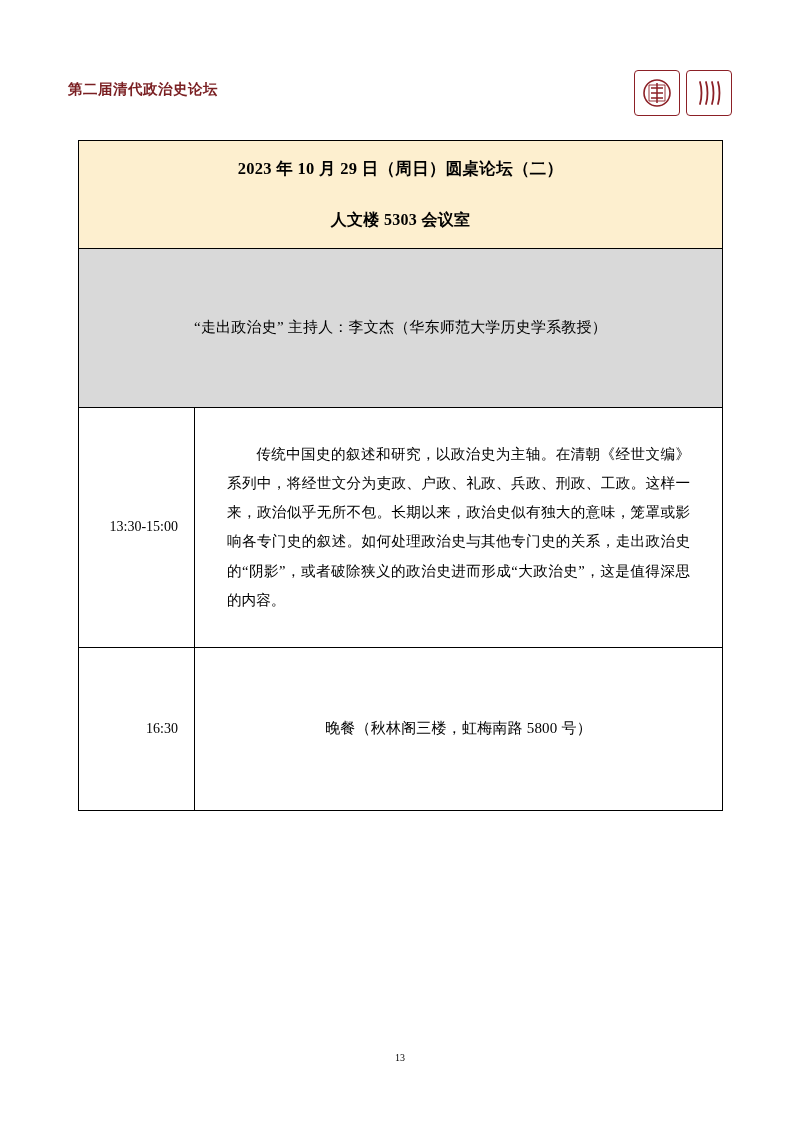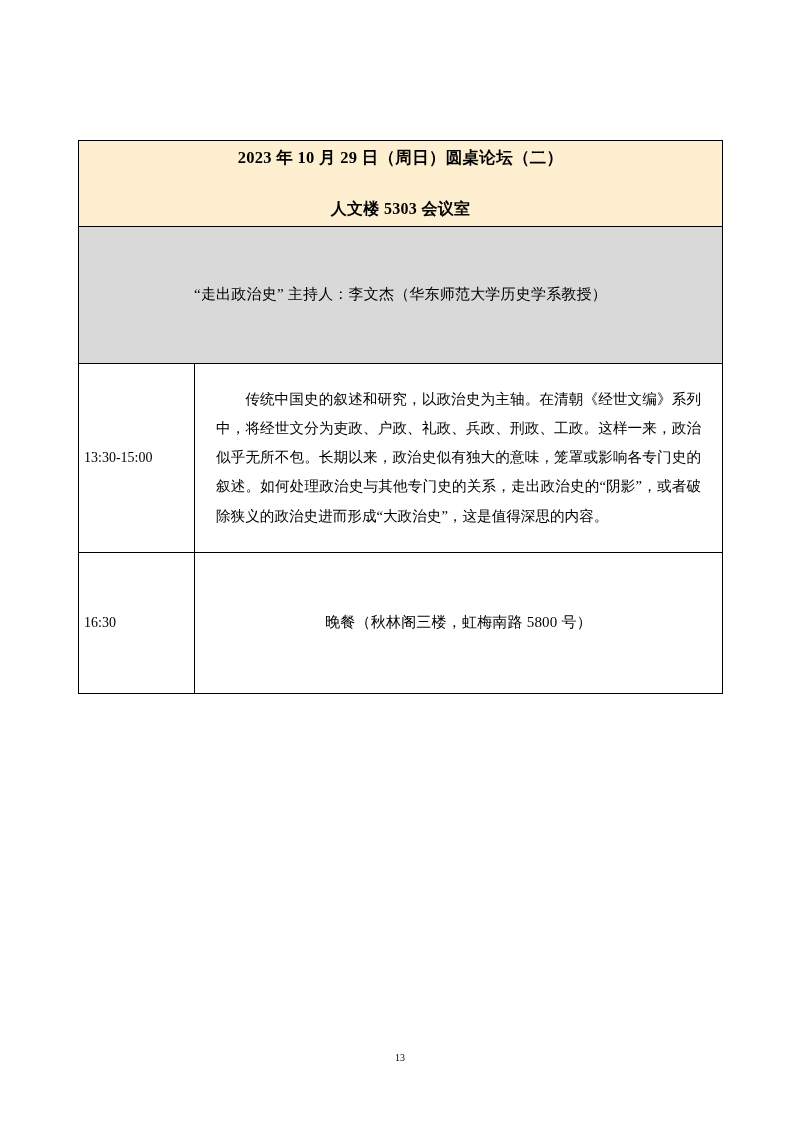--- a/index.html
+++ b/index.html
@@ -65,21 +65,21 @@
     position: absolute;
     top: 140px;
     left: 78px;
     width: 644px;
     border-collapse: collapse;
     table-layout: fixed;
   }
   .sched-table td {
     border: 1px solid #000000;
     vertical-align: middle;
-    padding: 5px;
+    padding: 16px;
   }
   .cell-title {
     background: #fdefcf;
     text-align: center;
     padding: 22px 18px 24px 18px;
   }
   .title-line1 {
     font-size: 16.5px;
     font-weight: bold;
     line-height: 1.5;
@@ -96,21 +96,21 @@
   .cell-session {
     background: #d9d9d9;
     text-align: center;
     height: 126px;
     font-size: 15px;
     font-weight: normal;
     letter-spacing: 0.2px;
   }
   .col-time {
     width: 116px;
-    text-align: left;
+    text-align: right;
     font-size: 14px;
   }
   .cell-body {
     padding: 16px 22px 18px 22px;
     font-size: 14.6px;
     line-height: 2.0;
     text-align: justify;
     text-justify: inter-ideograph;
   }
   .cell-body p {
@@ -133,20 +133,40 @@
     text-align: center;
     font-size: 10px;
     font-family: "Liberation Serif", "DejaVu Serif", serif;
   }
 </style>
 </head>
 <body>
 
 <div class="page">
 
+  <div class="header">
+    <div class="header-title">第二届清代政治史论坛</div>
+
+    <div class="logos">
+      <div class="logo">
+        <svg width="34" height="34" viewBox="0 0 34 34" aria-hidden="true">
+          <rect x="1" y="1" width="32" height="32" fill="#ffffff"></rect>
+          <circle cx="17" cy="17" r="13" fill="none" stroke="#8c2026" stroke-width="1.6"></circle>
+          <path d="M17 7 L17 27 M11 12 L23 12 M11 17 L23 17 M11 22 L23 22" stroke="#8c2026" stroke-width="1.5" fill="none"></path>
+          <path d="M9 9 L25 9 L25 25 L9 25 Z" fill="none" stroke="#8c2026" stroke-width="0.9"></path>
+        </svg>
+      </div>
+      <div class="logo">
+        <svg width="34" height="34" viewBox="0 0 34 34" aria-hidden="true">
+          <rect x="1" y="1" width="32" height="32" fill="#ffffff"></rect>
+          <path d="M8 6 C10 12 10 22 8 28 M14 6 C16 12 16 22 14 28 M20 6 C22 12 22 22 20 28 M26 6 C28 12 28 22 26 28" stroke="#8c2026" stroke-width="1.8" fill="none" stroke-linecap="round"></path>
+        </svg>
+      </div>
+    </div>
+  </div>
 
   <table class="sched-table">
     <colgroup>
       <col style="width:116px">
       <col style="width:528px">
     </colgroup>
     <tbody>
       <tr>
         <td class="cell-title" colspan="2">
           <div class="title-line1">2023 年 10 月 29 日（周日）圆桌论坛（二）</div>

